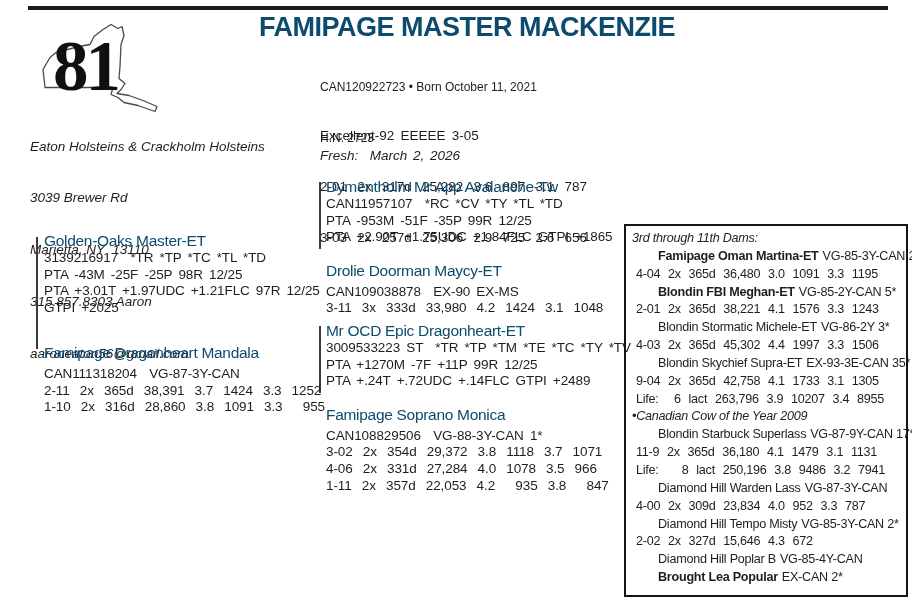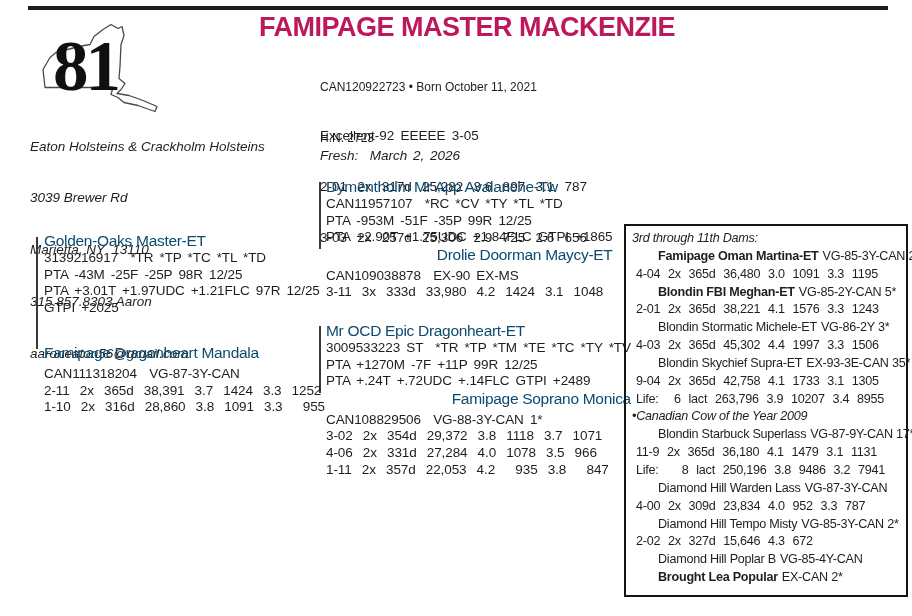--- a/index.html
+++ b/index.html
@@ -16,35 +16,35 @@
   .badge { left:33px; top:10px; width:134px; height:97px;margin-top:12px; }
   .badge svg { position:absolute; left:0; top:0; }
   .lotnum {
     position:absolute; left:20px; top:-6px;
     font-family:"Liberation Serif", serif; font-weight:bold;
     font-size:71px; line-height:100px; letter-spacing:-3px; color:#101010;
   }
 
   .title {
     left:259px; top:12px; font-size:27px; font-weight:bold;
-    letter-spacing:-0.5px; white-space:nowrap; color:#be185d;
+    letter-spacing:-0.5px; white-space:nowrap; color:#0c4a6e;
   }
 
   .consignor { left:30px; top:103px; font-style:italic; font-size:13.5px; line-height:17.3px; white-space:pre; }
 
   .regblock { left:320px; top:45px; font-size:12px; line-height:17px; white-space:pre; }
   .classblock { left:320px; top:93px; font-size:13.5px; line-height:17px; white-space:pre; }
   .fresh { left:320px; top:148px; font-size:13.5px; font-style:italic; word-spacing:2px; white-space:pre; }
 
   .rec { word-spacing:6.5px; white-space:pre; }
   .ln  { word-spacing:2.5px; white-space:pre; }
 
   .ped { font-size:13.5px; line-height:16.6px; letter-spacing:-0.1px; }
   .ped .hd { font-size:15.5px; line-height:18px; font-weight:normal; letter-spacing:-0.3px; white-space:nowrap; color:#0c4a6e; }
-  .ped .hd2 { margin-top:0;text-align:right; }
+  .ped .hd2 { margin-top:16px; }
   .ped .gap { margin-top:4px; }
   .bracket { position:absolute; width:2px; background:#3a3a3a; }
 
   
   .damsbox {
     left:624px; top:224px; width:284px; height:373px; box-sizing:border-box;
     border:2.5px solid #141414; padding:4px 0 0 6px;
     font-size:12.6px; line-height:17.85px; letter-spacing:-0.25px;
   }
   .damsbox .bx-title { font-style:italic; }

